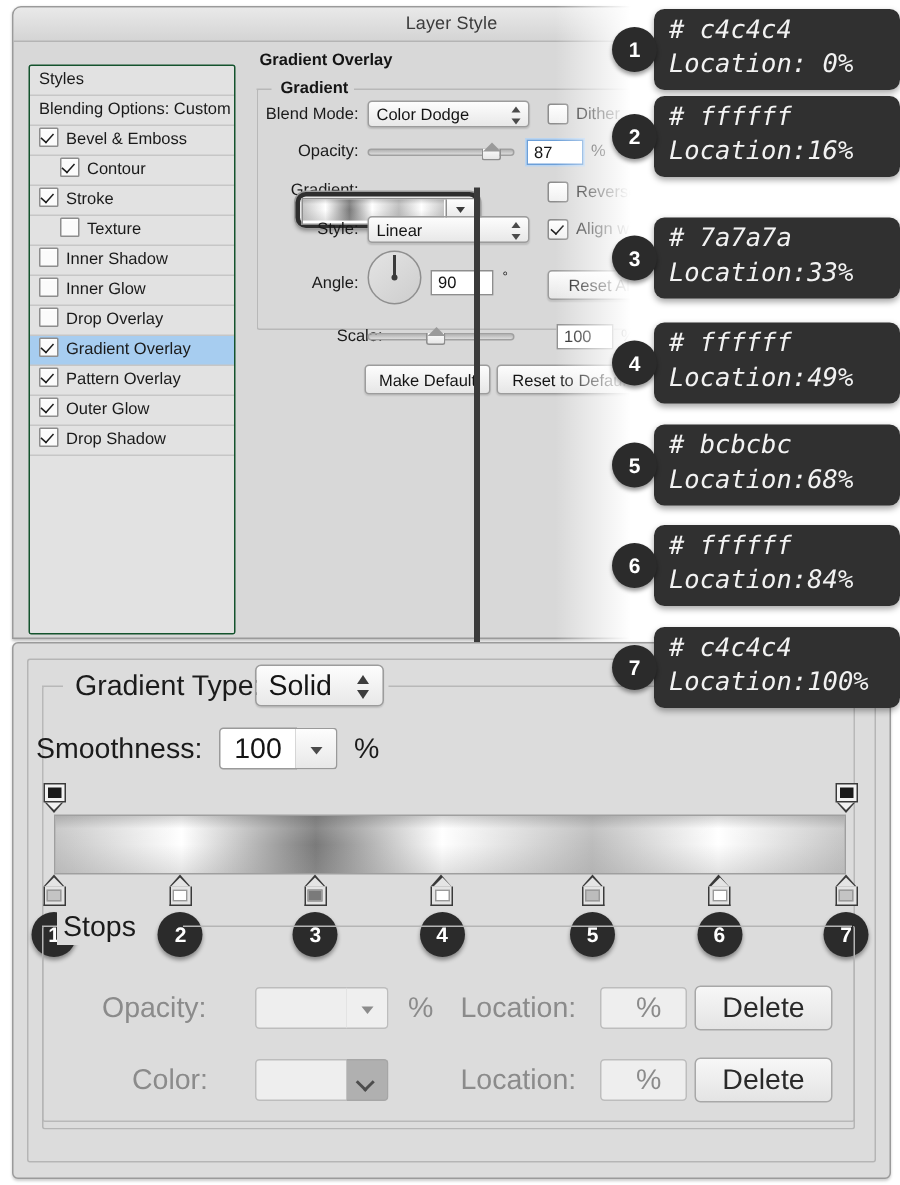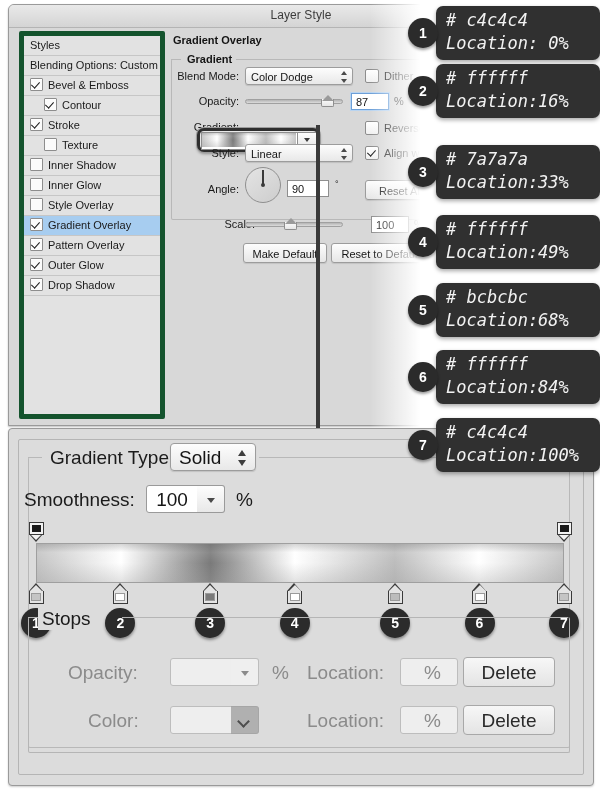--- a/index.html
+++ b/index.html
@@ -28,22 +28,22 @@
     border-bottom:1px solid #b4b4b4;
     position:relative;
   }
   .titlebar .title{
     position:absolute;left:0;right:0;top:3px;text-align:center;
     font-size:12px;color:#3c3c3c;letter-spacing:.1px;
   }
 
   
   .styles-list{
-    position:absolute;left:10px;top:26px;width:136px;height:378px;
-    background:#e2e2e2;border:5px solid #14532d;border-radius:2px;
+    position:absolute;left:10px;top:38px;width:136px;height:378px;
+    background:#e2e2e2;border:1px solid #14532d;border-radius:2px;
     overflow:hidden;
   }
   .sl-row{
     height:19px;line-height:19px;
     border-bottom:1px solid #c6c6c6;
     font-size:11px;color:#1a1a1a;
     padding-left:6px;white-space:nowrap;
     position:relative;
     background:#e2e2e2;
   }
@@ -351,21 +351,21 @@
     <div class="styles-list">
       <div class="sl-row head">Styles</div>
       <div class="sl-row head">Blending Options: Custom</div>
       <div id="style-items">
           <div class="sl-row"><span class="cb on"></span><span>Bevel &amp; Emboss</span></div>
           <div class="sl-row indent"><span class="cb on"></span><span>Contour</span></div>
           <div class="sl-row"><span class="cb on"></span><span>Stroke</span></div>
           <div class="sl-row indent"><span class="cb"></span><span>Texture</span></div>
           <div class="sl-row"><span class="cb"></span><span>Inner Shadow</span></div>
           <div class="sl-row"><span class="cb"></span><span>Inner Glow</span></div>
-          <div class="sl-row"><span class="cb"></span><span>Style Overlay</span></div>
+          <div class="sl-row"><span class="cb"></span><span>Drop Overlay</span></div>
           <div class="sl-row sel"><span class="cb on"></span><span>Gradient Overlay</span></div>
           <div class="sl-row"><span class="cb on"></span><span>Pattern Overlay</span></div>
           <div class="sl-row"><span class="cb on"></span><span>Outer Glow</span></div>
           <div class="sl-row"><span class="cb on"></span><span>Drop Shadow</span></div>
         </div>
       <div class="sl-spacer"></div>
     </div>
 
     <div class="right-panel">
 

